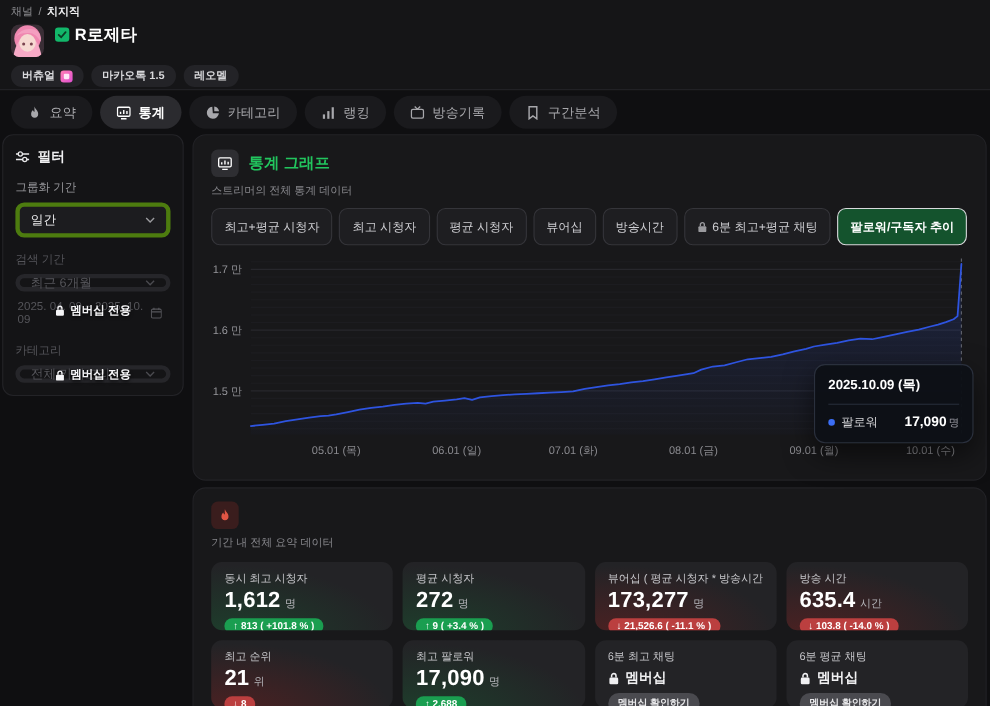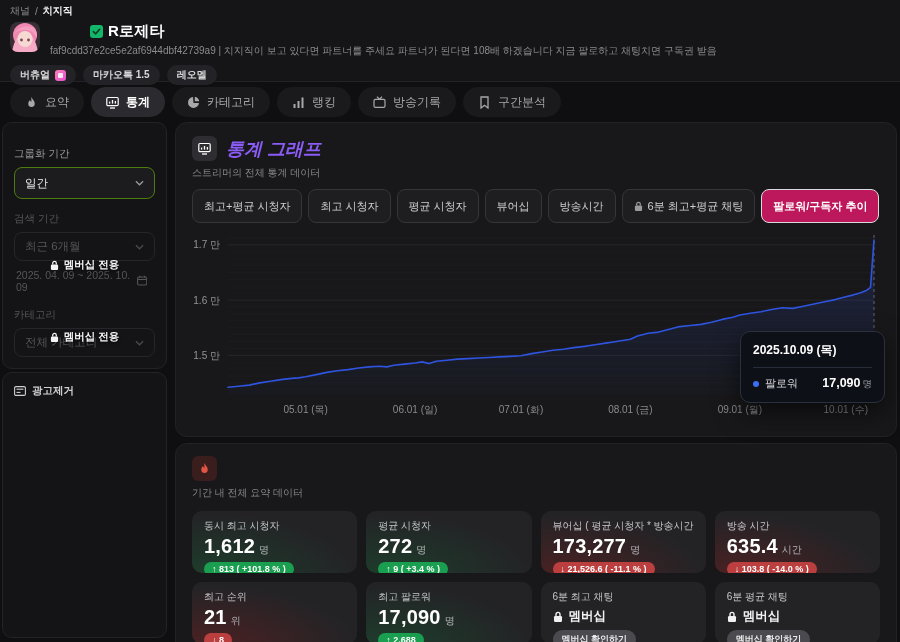--- a/index.html
+++ b/index.html
@@ -7,21 +7,21 @@
   body { width:900px; height:642px; font-family:"Liberation Sans","DejaVu Sans",sans-serif; color:#e8e8ea; overflow:hidden; }
   .page { position:relative; width:900px; height:642px; background:#0f0f11; }
 
   
   .topbar { height:82px; padding:4px 10px 0 10px; background:#151517; border-bottom:1px solid #232327; }
   .breadcrumb { font-size:10px; color:#8e8e92; display:flex; gap:5px; align-items:center; }
   .breadcrumb .cur { color:#f2f2f4; font-weight:bold; }
   .profile-row { display:flex; margin-top:4px; }
   .avatar { width:30px; height:30px; border-radius:8px; overflow:hidden; flex:0 0 auto; }
   .p-info { margin-left:10px; min-width:0; }
-  .name-row { display:flex; align-items:center; gap:5px;margin-left:40px; }
+  .name-row { display:flex; align-items:center; gap:5px; }
   .vbadge { width:13px; height:13px; border-radius:3px; background:#12b76a; display:flex; align-items:center; justify-content:center; }
   .p-name { font-size:15px; font-weight:bold; color:#ffffff; letter-spacing:.2px; }
   .p-desc { margin-top:3px; font-size:10px; color:#8b8b90; white-space:nowrap; }
   .tags-row { display:flex; gap:7px; margin-top:7px; }
   .tag { display:inline-flex; align-items:center; gap:5px; background:#232327; border-radius:999px; padding:3px 10px; font-size:10px; font-weight:bold; color:#d8d8db; }
   .tag .pinkicon { width:11px; height:11px; border-radius:3px; background:linear-gradient(135deg,#ff7fb3,#e14fd2); display:inline-block; position:relative; }
   .tag .pinkicon:after{ content:""; position:absolute; left:3px; top:3px; width:5px; height:5px; border-radius:1px; background:rgba(255,255,255,.85); }
 
   
   .tabs { display:flex; gap:7px; padding:5px 10px; height:40px; align-items:center; }
@@ -31,46 +31,46 @@
 
   
   .content { display:flex; gap:8px; padding:0 3px 2px 2px; height:518px; }
   .sidebar { width:165px; display:flex; flex-direction:column; gap:3px; }
   .side-card { background:#141416; border:1px solid #232327; border-radius:10px; padding:11px 11px; }
   .side-card.grow { flex:1; }
   .side-head { display:flex; align-items:center; gap:7px; font-size:12.5px; font-weight:bold; color:#f0f0f2; }
   .side-head svg { width:13px; height:13px; }
   .f-label { margin-top:13px; font-size:10.5px; color:#9a9a9e; }
   .f-label.dim { color:#55555a; }
-  .select { margin-top:6px; height:32px; border:1px solid #4d7c0f; border-radius:8px; background:#1c1c1f; display:flex; align-items:center; justify-content:space-between; padding:0 10px; font-size:11.5px; color:#f0f0f2; cursor:pointer; }
-  .select.disabled { border-color:#26262a; background:transparent; color:#55555a; cursor:default; height:29px; }
+  .select { margin-top:6px; height:32px; border:4px solid #4d7c0f; border-radius:8px; background:#1c1c1f; display:flex; align-items:center; justify-content:space-between; padding:0 10px; font-size:11.5px; color:#f0f0f2; cursor:pointer; }
+  .select.disabled { border-color:#26262a; background:transparent; color:#55555a; cursor:default; height:16px; }
   .select svg { width:9px; height:6px; }
   .lock-group { position:relative; }
   .lock-overlay { position:absolute; left:0; right:0; display:flex; align-items:center; justify-content:center; gap:5px; font-size:10.5px; font-weight:bold; color:#f5f5f7; text-shadow:0 1px 3px rgba(0,0,0,.9); z-index:3; pointer-events:none; }
   .lock-overlay svg { width:9px; height:11px; }
   .daterange { margin-top:5px; height:29px; display:flex; align-items:center; justify-content:space-between; padding:0 8px 0 2px; font-size:10.5px; color:#55555a; }
   .daterange svg { width:11px; height:11px; }
   .fullrange { margin-top:5px; background:#1a1a1d; border-radius:6px; padding:4px 8px; font-size:9px; color:#4a4a4f; }
   .adhead { display:flex; align-items:center; gap:6px; font-size:10.5px; font-weight:bold; color:#cfcfd3; }
   .adhead svg { width:12px; height:10px; }
 
   .main { flex:1; display:flex; flex-direction:column; gap:6px; min-width:0; }
   .panel { background:#18181a; border:1px solid #222226; border-radius:12px; }
   .panel.chartp { height:315px; padding:13px 16px 8px; }
   .panel.sump { flex:1; padding:12px 16px; }
   .p-head { display:flex; align-items:center; gap:9px; }
   .icon-box { width:25px; height:25px; border-radius:6px; background:#2e2e32; display:flex; align-items:center; justify-content:center; }
   .icon-box svg { width:13px; height:13px; }
   .icon-box.red { background:#3a1d1d; }
-  .p-title { font-size:18px; font-weight:bold; color:#8b5cf6;font-style:italic; }
+  .p-title { font-size:14px; font-weight:bold; color:#22c55e; }
   .p-sub { margin-top:5px; font-size:10px; color:#87878c; }
 
   .chart-btns { display:flex; gap:6px; margin-top:9px; }
   .cbtn { display:inline-flex; align-items:center; gap:5px; height:29px; padding:16px 11px; border-radius:8px; border:1px solid #35353a; background:#1e1e21; font-size:11px; color:#cfcfd3; cursor:pointer; white-space:nowrap; }
-  .cbtn.active { background:#be185d; border:1.5px solid #d9d9dc; color:#fff; font-weight:bold; }
+  .cbtn.active { background:#14532d; border:1.5px solid #d9d9dc; color:#fff; font-weight:bold; }
   .cbtn svg { width:9px; height:11px; }
 
   .chart-wrap { position:relative; margin-top:4px; }
   .tooltip { position:absolute; left:548px; top:104px; width:145px; background:rgba(13,16,22,.96); border:1px solid #2a303d; border-radius:10px; padding:10px 12px 11px; box-shadow:0 10px 26px rgba(0,0,0,.55); }
   .tt-date { font-size:12px; font-weight:bold; color:#fff; }
   .tt-div { border-top:1px solid #262c38; margin:8px 0 8px; }
   .tt-row { display:flex; align-items:center; gap:6px; }
   .tt-dot { width:6px; height:6px; border-radius:50%; background:#3b6ef5; flex:0 0 auto; }
   .tt-name { font-size:11px; color:#d5d5d8; }
   .tt-val { margin-left:auto; font-size:12.5px; font-weight:bold; color:#fff; }
@@ -116,21 +116,20 @@
       </div>
       <div class="p-info">
         <div class="name-row">
           <span class="vbadge">
             <svg viewBox="0 0 10 10" width="9" height="9">
                 <path d="M1.5 5.2 4 7.6 8.5 2.5" fill="none" stroke="#0b3c24" stroke-width="1.8" stroke-linecap="round"></path>
               </svg>
           </span>
           <span class="p-name">R로제타</span>
         </div>
-        <div class="p-desc">faf9cdd37e2ce5e2af6944dbf42739a9 | 치지직이 보고 있다면 파트너를 주세요 파트너가 된다면 108배 하겠습니다 지금 팔로하고 채팅치면 구독권 받음</div>
       </div>
     </div>
     <div class="tags-row" id="tags-row">
         <span class="tag">
           <span>버츄얼</span>
           <span class="pinkicon"></span>
         </span>
         <span class="tag">
           <span>마카오톡 1.5</span>
         </span>
@@ -184,20 +183,29 @@
           <path d="M3 1h7v11L6.5 9.3 3 12z" fill="none" stroke="currentColor" stroke-width="1.3"></path>
         </svg>
         <span>구간분석</span>
       </div>
     </div>
 
   <div class="content">
 
     <aside class="sidebar">
       <div class="side-card">
+        <div class="side-head">
+          <svg viewBox="0 0 13 13">
+            <line x1="0.5" y1="4" x2="12.5" y2="4" stroke="#e8e8ea" stroke-width="1.3"></line>
+            <line x1="0.5" y1="9" x2="12.5" y2="9" stroke="#e8e8ea" stroke-width="1.3"></line>
+            <circle cx="4.5" cy="4" r="1.9" fill="#141416" stroke="#e8e8ea" stroke-width="1.2"></circle>
+            <circle cx="8.5" cy="9" r="1.9" fill="#141416" stroke="#e8e8ea" stroke-width="1.2"></circle>
+          </svg>
+          <span>필터</span>
+        </div>
 
         <div class="f-label">그룹화 기간</div>
         <div class="select">
           <span>일간</span>
           <svg viewBox="0 0 10 6">
               <path d="M1 1l4 4 4-4" fill="none" stroke="#9a9a9e" stroke-width="1.4"></path>
             </svg>
         </div>
 
         <div class="f-label dim">검색 기간</div>
@@ -237,30 +245,20 @@
           <div class="lock-overlay" style="top:2px;">
             <svg viewBox="0 0 10 12">
                 <rect x="1" y="5" width="8" height="6" rx="1.2" fill="#f5f5f7"></rect>
                 <path d="M3 5V3.4a2 2 0 0 1 4 0V5" fill="none" stroke="#f5f5f7" stroke-width="1.4"></path>
               </svg>
             <span>멤버십 전용</span>
           </div>
         </div>
       </div>
 
-      <div class="side-card grow">
-        <div class="adhead">
-          <svg viewBox="0 0 12 10">
-              <rect x="0.6" y="0.6" width="10.8" height="8.8" rx="1.4" fill="none" stroke="#cfcfd3" stroke-width="1.1"></rect>
-              <line x1="2.5" y1="3.2" x2="9.5" y2="3.2" stroke="#cfcfd3" stroke-width="1.1"></line>
-              <line x1="2.5" y1="6.4" x2="6.5" y2="6.4" stroke="#cfcfd3" stroke-width="1.1"></line>
-            </svg>
-          <span>광고제거</span>
-        </div>
-      </div>
     </aside>
 
     <main class="main">
 
       <section class="panel chartp">
         <div class="p-head">
           <span class="icon-box">
             <svg viewBox="0 0 13 13">
                 <rect x="0.8" y="1.5" width="11.4" height="8.2" rx="1.2" fill="none" stroke="#fff" stroke-width="1.2"></rect>
                 <line x1="3.6" y1="7.6" x2="3.6" y2="5.6" stroke="#fff" stroke-width="1.3"></line>

